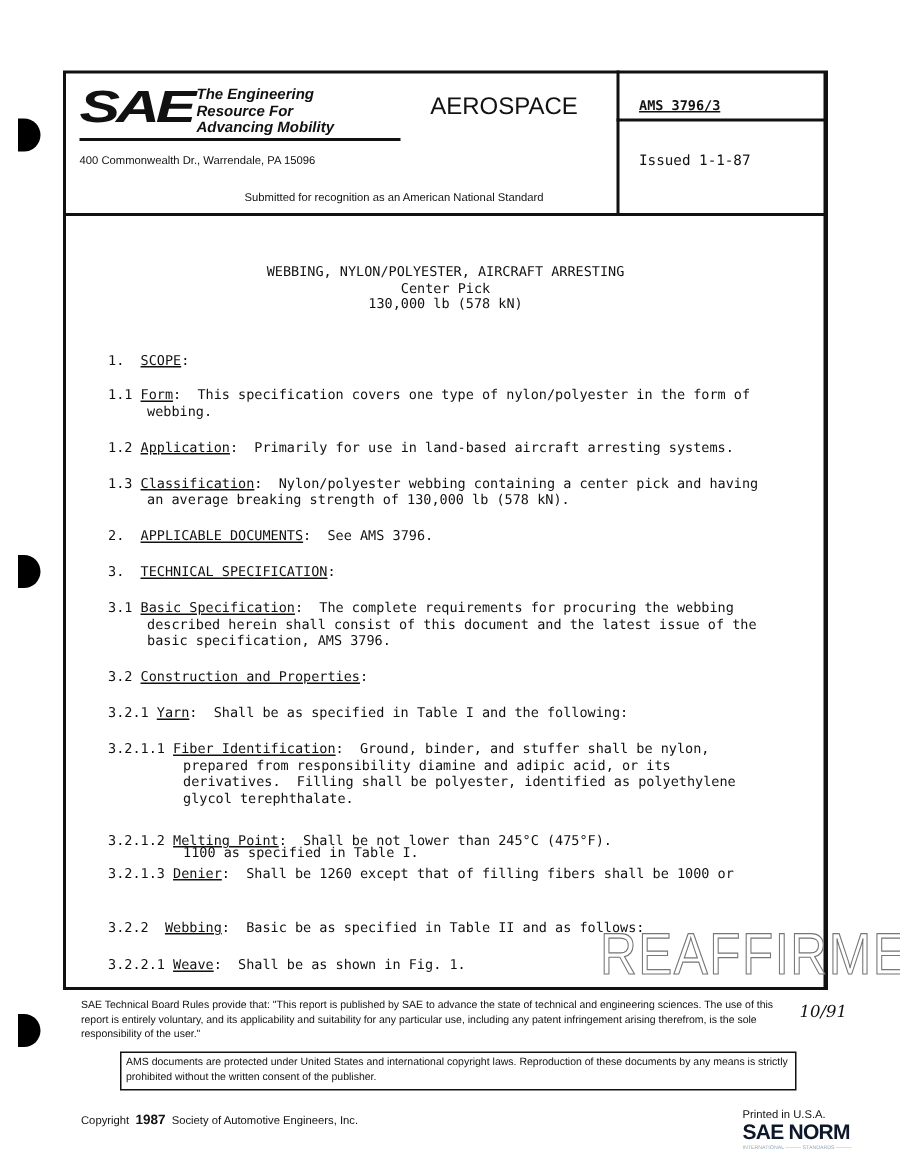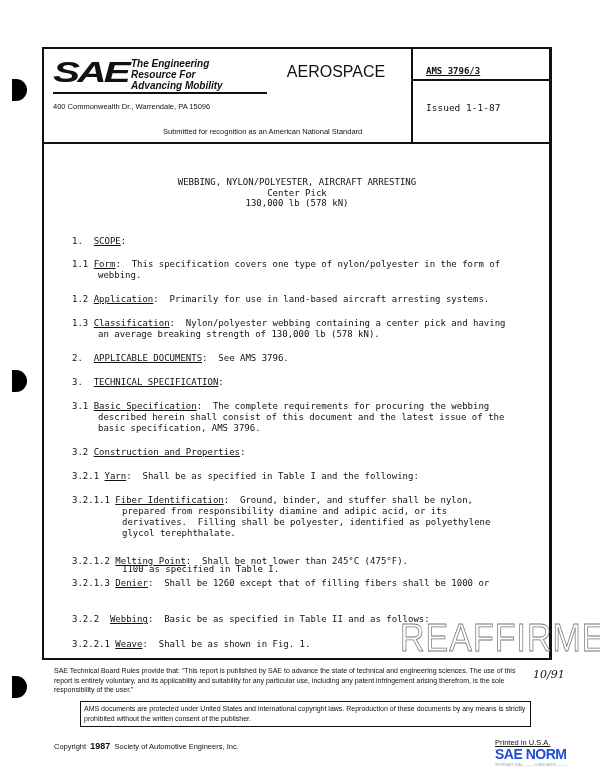--- a/index.html
+++ b/index.html
@@ -17,22 +17,22 @@
   .submitted { position:absolute; left:163px; top:127px; font-family:"Liberation Sans", sans-serif; font-size:7.5px; }
   .doc-no { position:absolute; left:426px; top:66px; font-family:"DejaVu Sans Mono", monospace; font-size:9px; text-decoration:underline; font-weight:bold; }
   .issued { position:absolute; left:426px; top:102px; font-family:"DejaVu Sans Mono", monospace; font-size:9.5px; }
   .title-block { position:absolute; left:42px; top:177px; width:510px; text-align:center; font-family:"DejaVu Sans Mono", monospace; font-size:9px; line-height:10.5px; }
   .mono { font-family:"DejaVu Sans Mono", monospace; font-size:9px; line-height:10.8px; position:absolute; white-space:pre; }
   .u { text-decoration:underline; }
   .notice { position:absolute; left:54px; top:666px; width:470px; font-family:"Liberation Sans", sans-serif; font-size:7px; line-height:9.5px; }
   .copy-box { position:absolute; left:80px; top:701px; width:443px; border:1.5px solid #111; padding:2px 3px; font-family:"Liberation Sans", sans-serif; font-size:7px; line-height:10px; }
   .copyright { position:absolute; left:54px; top:741px; font-family:"Liberation Sans", sans-serif; font-size:7.5px; }
   .copyright b { font-size:9px; }
-  .printed { position:absolute; left:495px; top:738px; font-family:"Liberation Sans", sans-serif; font-size:7.5px;text-decoration:underline; }
-  .wm-logo { position:absolute; left:495px; top:746px; font-family:"Liberation Sans", sans-serif; font-weight:bold; font-size:14px; color:#1d4ed8; letter-spacing:-0.5px; }
+  .printed { position:absolute; left:495px; top:738px; font-family:"Liberation Sans", sans-serif; font-size:7.5px; }
+  .wm-logo { position:absolute; left:495px; top:746px; font-family:"Liberation Sans", sans-serif; font-weight:bold; font-size:14px; color:#0f172a; letter-spacing:-0.5px; }
   .wm-sub { position:absolute; left:495px; top:763px; font-family:"Liberation Sans", sans-serif; font-size:3.5px; color:#9ab; }
   .reaffirmed { position:absolute; left:400px; top:618px; font-family:"Liberation Sans", sans-serif; font-size:34px; color:#fff; -webkit-text-stroke:0.7px #777; letter-spacing:1px; transform:scaleY(1.15); }
   .handwriting { position:absolute; left:533px; top:668px; font-family:"DejaVu Serif", serif; font-style:italic; font-size:11px; }
 </style>
 </head>
 <body>
 
 <div class="punch" style="top:79px"></div>
 <div class="punch" style="top:370px"></div>
 <div class="punch" style="top:676px"></div>

